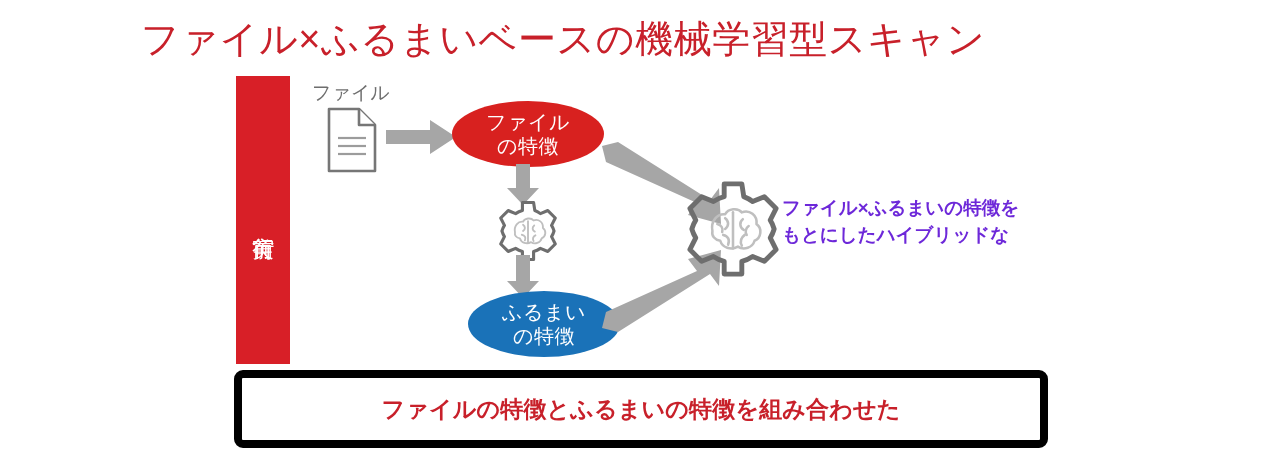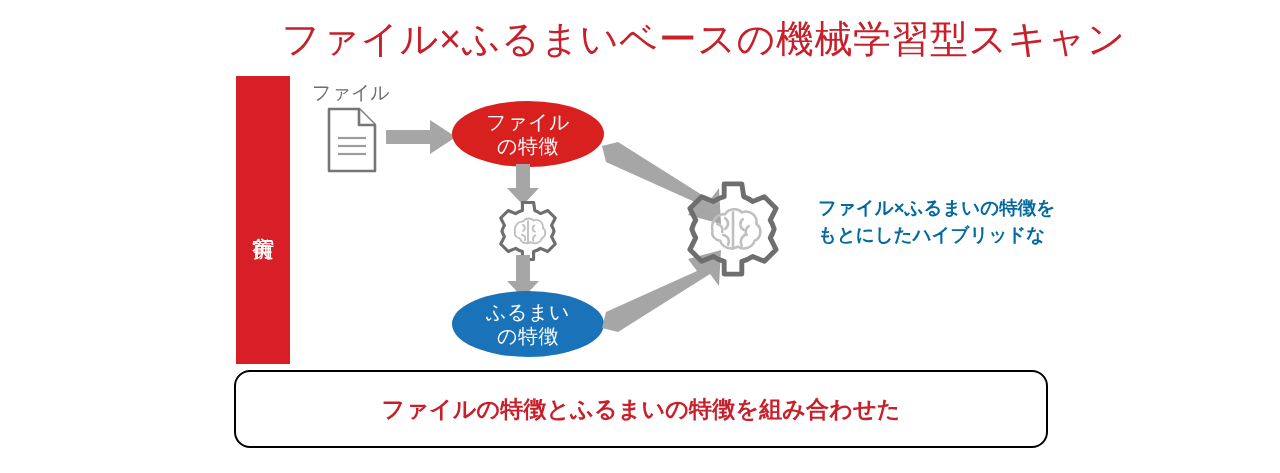--- a/index.html
+++ b/index.html
@@ -17,21 +17,21 @@
     background: #ffffff;
     overflow: hidden;
   }
 
   
   #title {
     position: absolute;
     left: 0;
     top: 14px;
     width: 1126px;
-    text-align: right;
+    text-align: center;
     font-size: 38px;
     font-weight: 400;
     letter-spacing: 0.5px;
     color: #C8202A;
     white-space: nowrap;
   }
 
   
   #phase-band {
     position: absolute;
@@ -99,54 +99,53 @@
     letter-spacing: 0.5px;
   }
   #file-feature-ellipse {
     left: 452px;
     top: 101px;
     width: 152px;
     height: 66px;
     background: #D8211F;
   }
   #behavior-feature-ellipse {
-    left: 452px;
+    left: 468px;
     top: 291px;
     width: 152px;
     height: 66px;
     background: #1A72B8;
   }
 
   
   #small-gear-brain { position: absolute; left: 497px; top: 200px; width: 62px; height: 62px; }
   #large-gear-brain { position: absolute; left: 684px; top: 180px; width: 98px; height: 98px; }
 
   
   #model-text {
     position: absolute;
     left: 782px;
     top: 195px;
     width: 280px;
-    color: #0369a1;
+    color: #6d28d9;
     font-size: 18.5px;
     font-weight: bold;
     line-height: 1.45;
     white-space: nowrap;
-    margin-left: 36px;
   }
 
   
   #summary-box {
     position: absolute;
     left: 234px;
     top: 370px;
     width: 814px;
     height: 78px;
-    border: 2px solid #000000;
-    border-radius: 16px;
+    border: 8px solid #000000;
+    border-radius: 9px;
     background: #ffffff;
     box-sizing: border-box;
     display: flex;
     flex-direction: column;
     align-items: center;
     justify-content: center;
   }
   #summary-box .summary-line {
     color: #C8202A;
     font-size: 23px;

